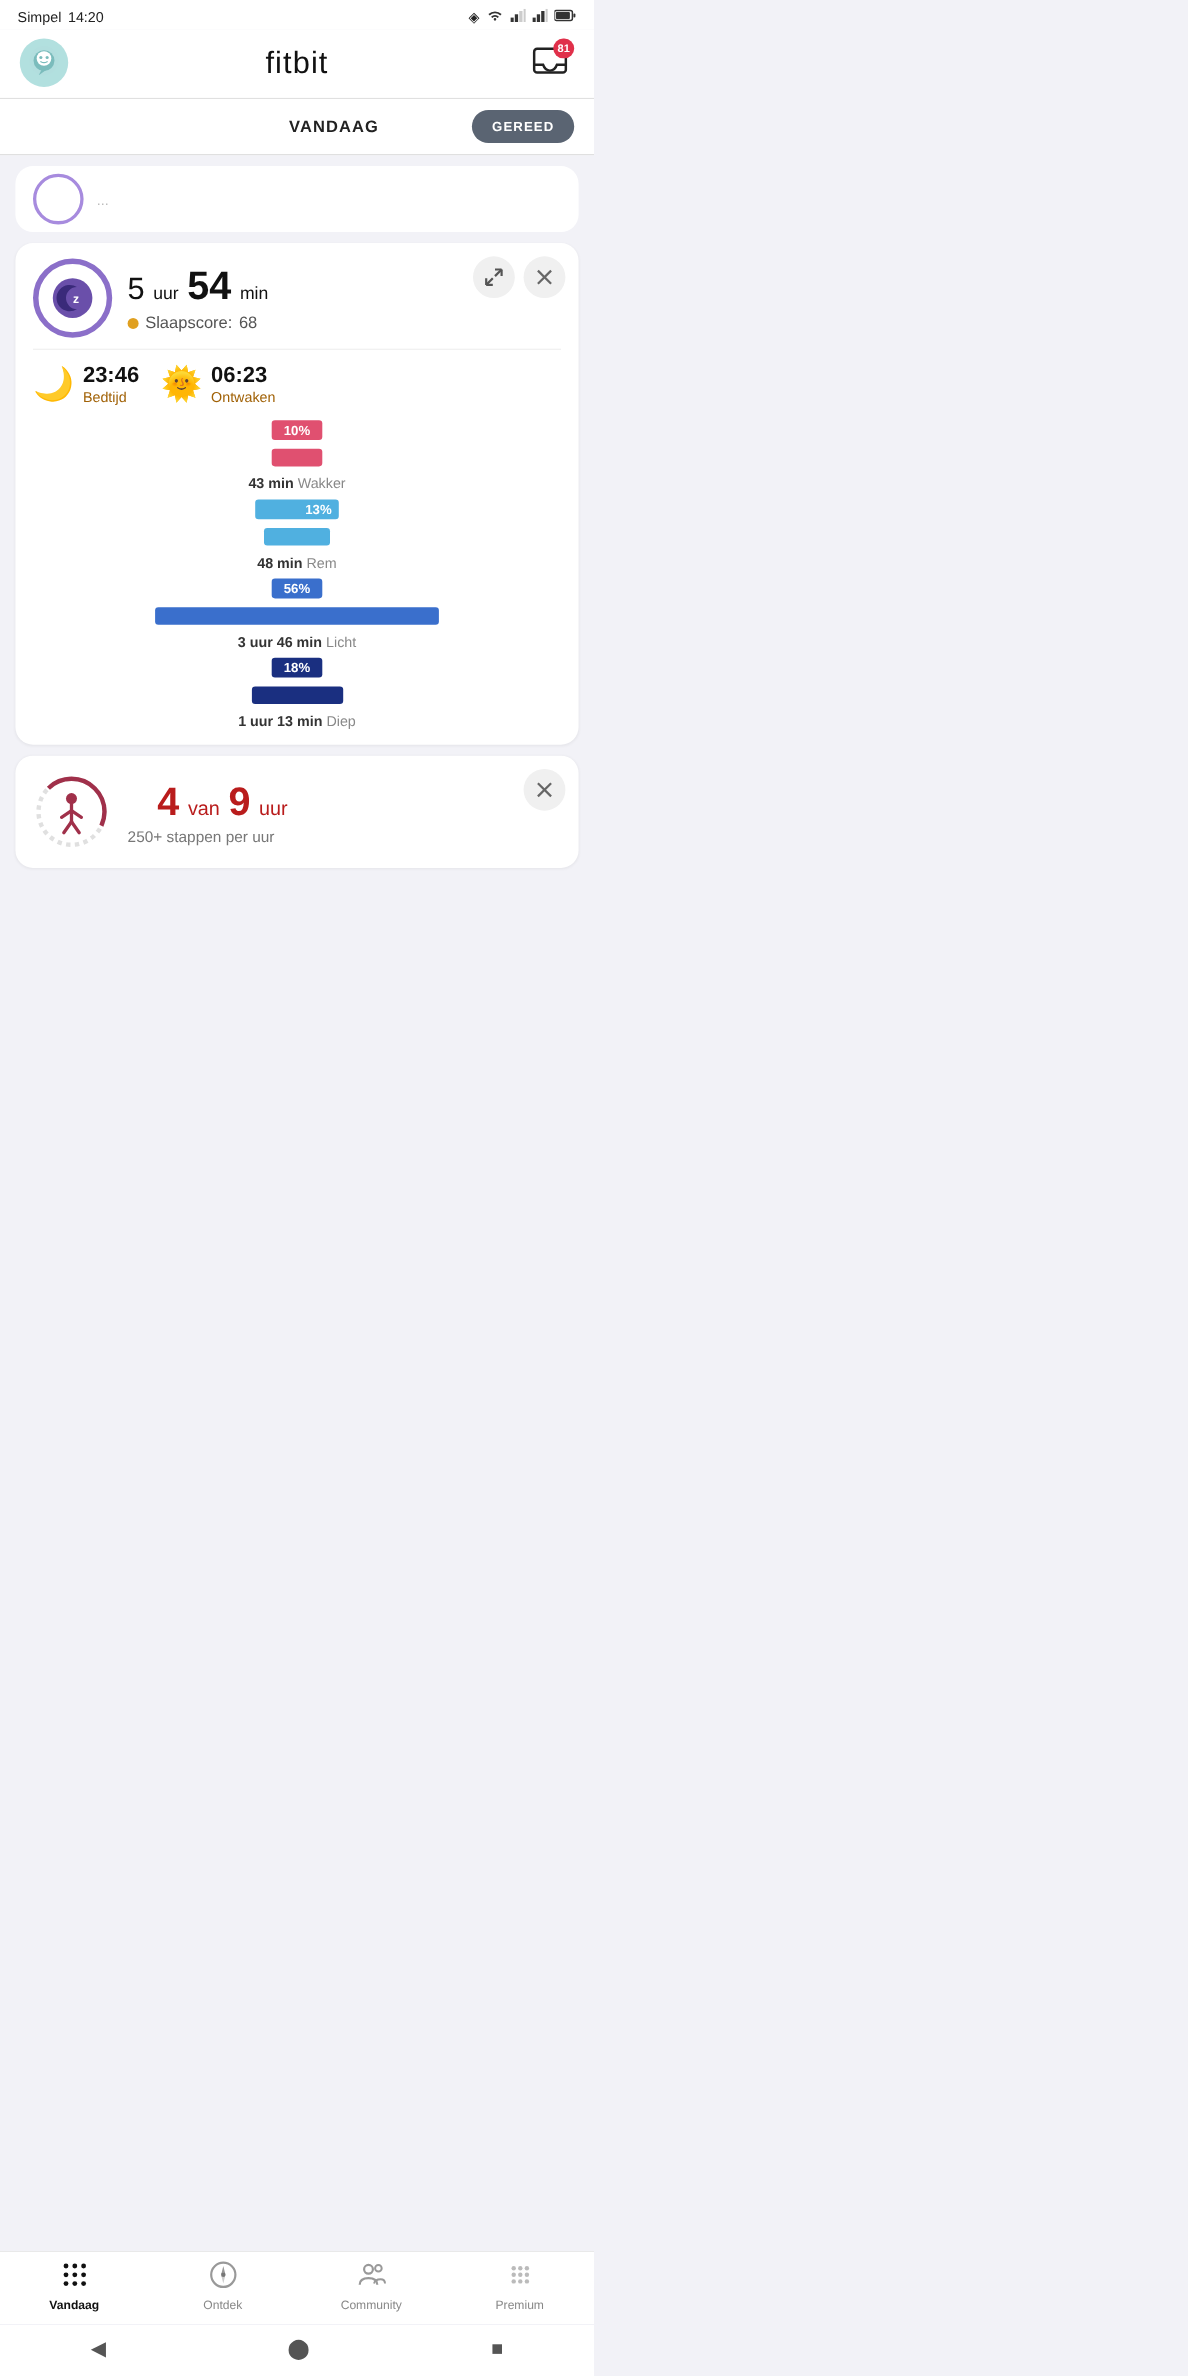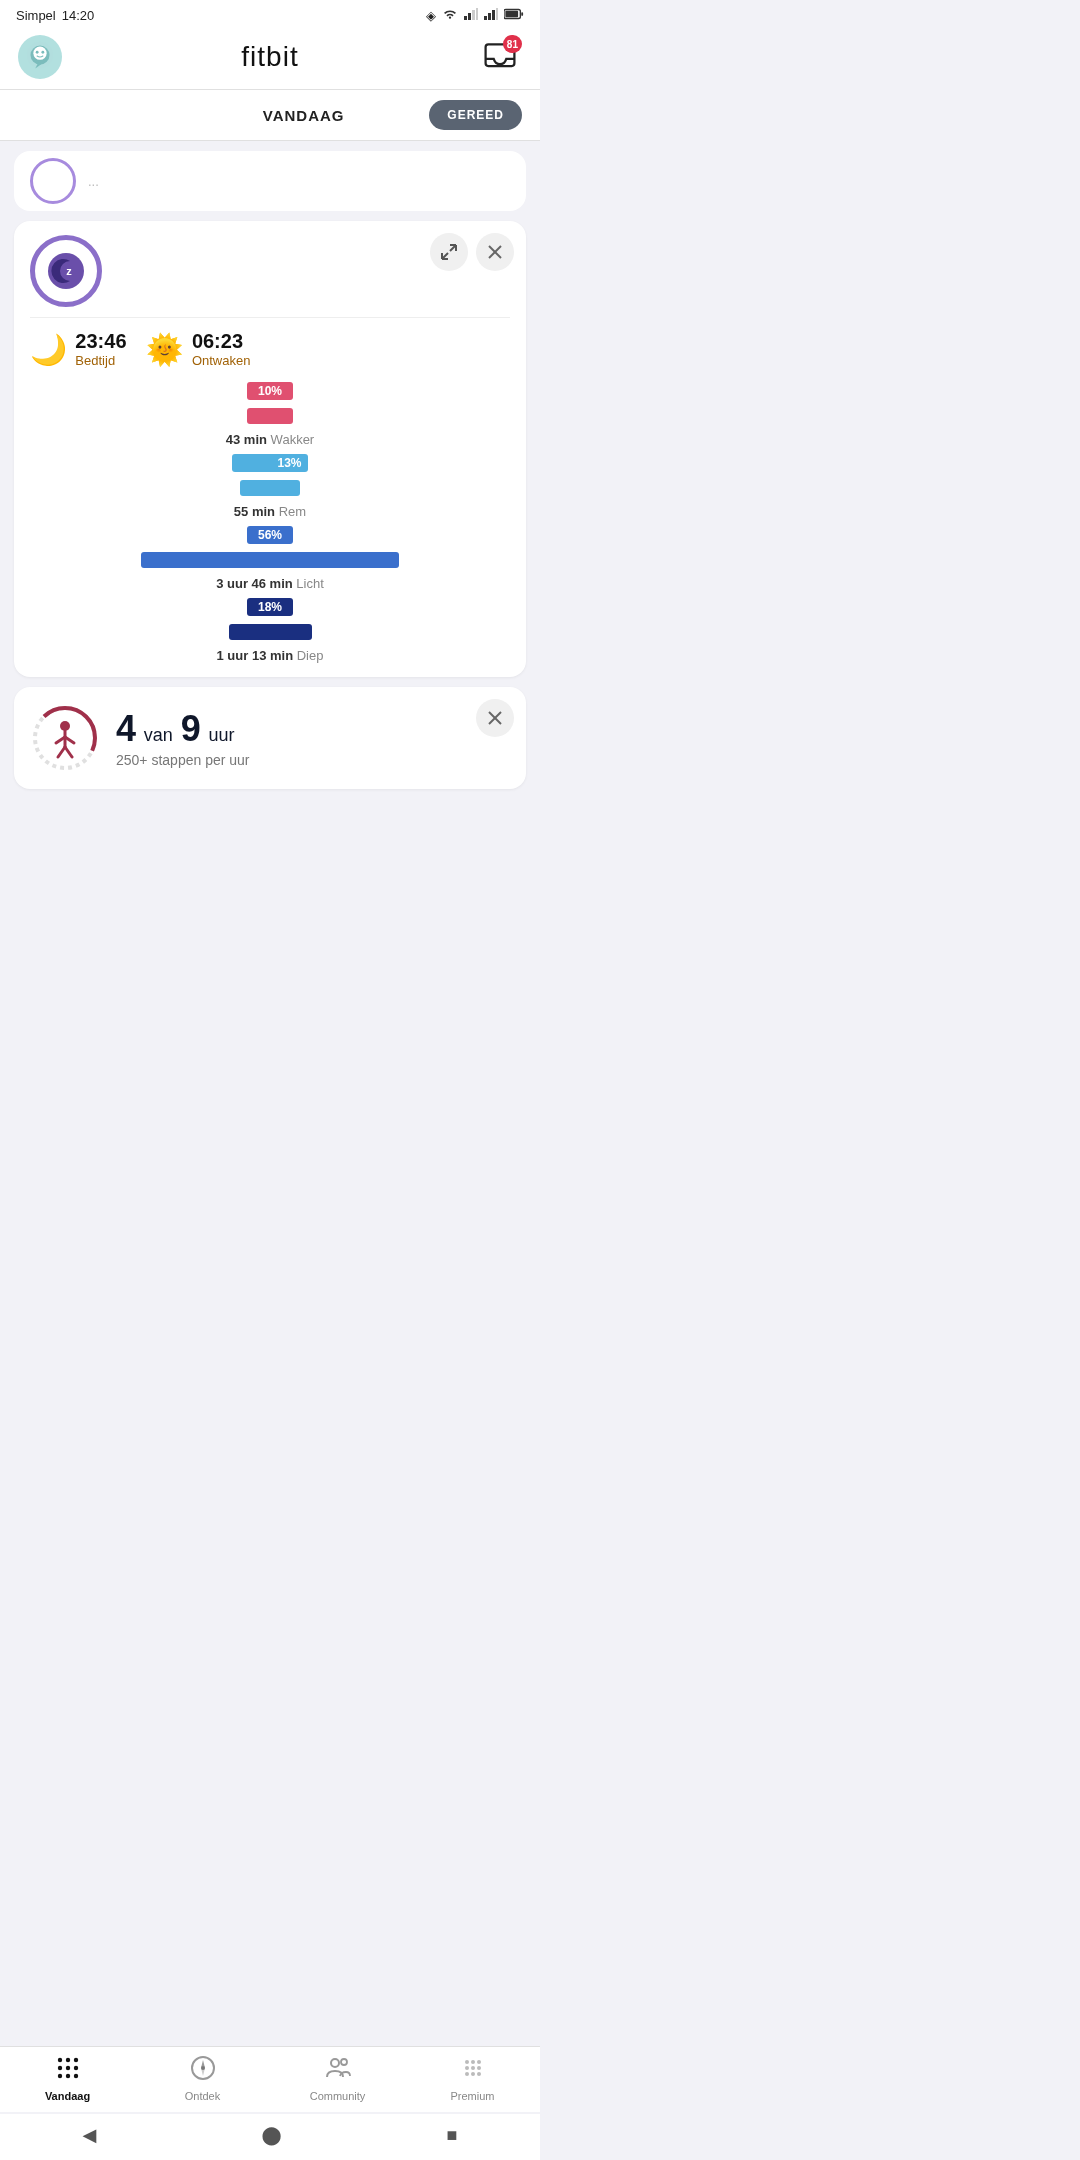--- a/index.html
+++ b/index.html
@@ -267,21 +267,22 @@
       width: 38px; height: 38px;
       display: flex; align-items: center; justify-content: center;
       cursor: pointer;
       color: #555;
       font-size: 16px;
     }
     .steps-info { flex: 1; }
     .steps-count {
       font-size: 28px;
       font-weight: 300;
-      color: #0f172a;
+      color: #b91c1c;
+      margin-left: 27px;
     }
     .steps-count .big { font-size: 36px; font-weight: 700; }
     .steps-sub {
       font-size: 14px;
       color: #777;
       margin-top: 2px;
     }
 
     
     .mens-card {
@@ -468,20 +469,33 @@
       <div class="sleep-icon">
         <div class="sleep-icon-ring">
 
           <svg width="48" height="48" viewBox="0 0 48 48">
             <circle cx="24" cy="24" r="18" fill="#6a4faa"></circle>
 
             <path d="M28 14 A12 12 0 1 0 28 34 A8 8 0 1 1 28 14Z" fill="#3a2a7a"></path>
 
             <text x="27" y="28" font-size="11" fill="white" font-weight="bold" text-anchor="middle">z</text>
           </svg>
+        </div>
+      </div>
+      <div class="sleep-info">
+        <div class="sleep-duration">
+          <span>5</span>
+          <span style="font-size:16px;">uur</span>
+          <span class="big-num" style="font-size:36px;font-weight:700;">54</span>
+          <span style="font-size:16px;">min</span>
+        </div>
+        <div class="sleep-score">
+          <span class="score-dot"></span>
+          <span>Slaapscore:</span>
+          <span>68</span>
         </div>
       </div>
       <button class="sleep-expand-btn">
         <svg width="18" height="18" viewBox="0 0 18 18">
           <line x1="10" y1="8" x2="16" y2="2" stroke="#555" stroke-width="2"></line>
           <line x1="10" y1="2" x2="16" y2="2" stroke="#555" stroke-width="2"></line>
           <line x1="16" y1="2" x2="16" y2="8" stroke="#555" stroke-width="2"></line>
           <line x1="8" y1="10" x2="2" y2="16" stroke="#555" stroke-width="2"></line>
           <line x1="2" y1="10" x2="2" y2="16" stroke="#555" stroke-width="2"></line>
           <line x1="2" y1="16" x2="8" y2="16" stroke="#555" stroke-width="2"></line>
@@ -521,21 +535,21 @@
 
         <div class="sleep-bar-row">
           <span class="sleep-bar-label bar-wakker">10%</span>
           <div class="sleep-bar-visual bar-wakker" style="width:46px;"></div>
           <span class="sleep-bar-text"><span class="bold">43 min</span> <span class="light">Wakker</span></span>
         </div>
 
         <div class="sleep-bar-row">
           <span class="sleep-bar-label bar-rem">13%</span>
           <div class="sleep-bar-visual bar-rem" style="width:60px;"></div>
-          <span class="sleep-bar-text"><span class="bold">55 min</span> <span class="light">Rem</span></span>
+          <span class="sleep-bar-text"><span class="bold">48 min</span> <span class="light">Rem</span></span>
         </div>
 
         <div class="sleep-bar-row">
           <span class="sleep-bar-label bar-licht">56%</span>
           <div class="sleep-bar-visual bar-licht" style="width:258px;"></div>
           <span class="sleep-bar-text"><span class="bold">3 uur 46 min</span> <span class="light">Licht</span></span>
         </div>
 
         <div class="sleep-bar-row">
           <span class="sleep-bar-label bar-diep">18%</span>

